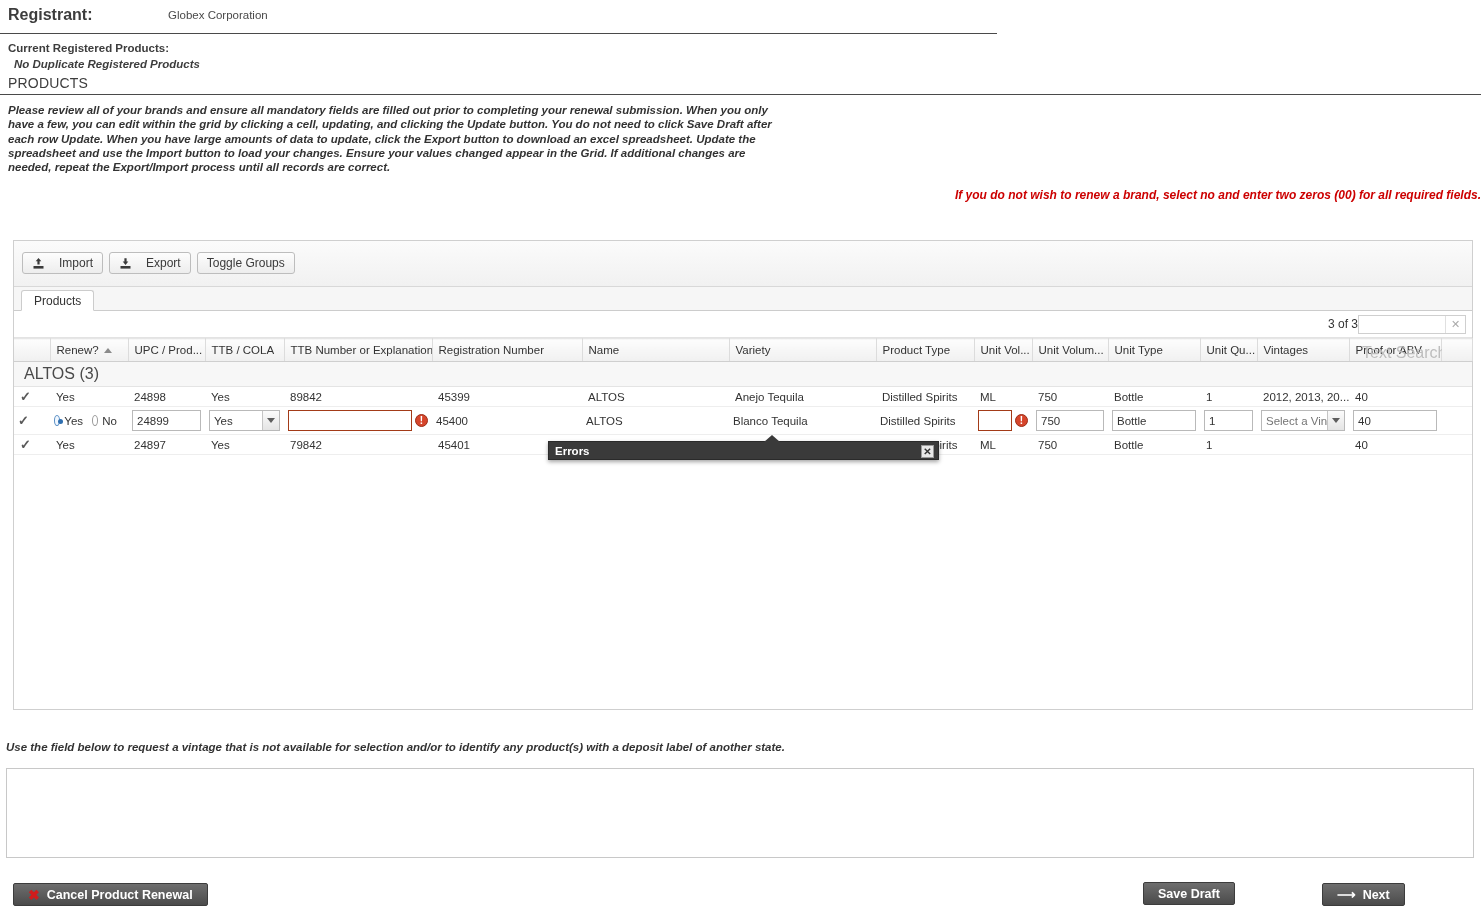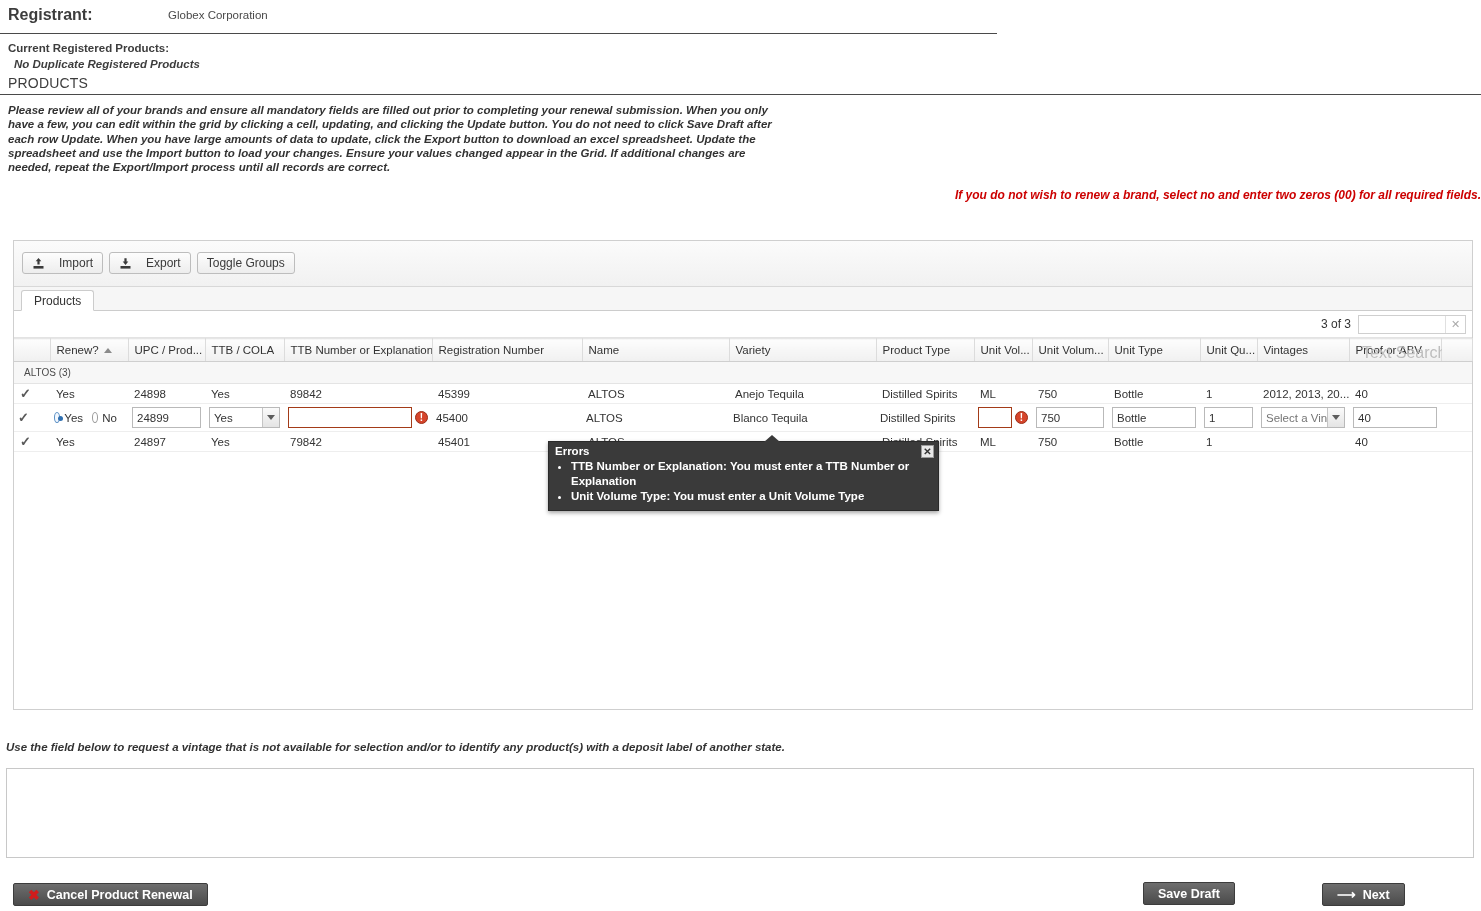--- a/index.html
+++ b/index.html
@@ -83,21 +83,21 @@
     height: 21px; padding: 3px 12px 0 12px;
     background: #ffffff;
     border: 1px solid #cccccc; border-bottom: 1px solid #ffffff;
     border-radius: 3px 3px 0 0;
     font-size: 12px; color: #333; cursor: pointer;
   }
 
   .gridtop {
     height: 27px; background: #ffffff;
     display: flex; justify-content: flex-end; align-items: center;
-    padding-right: 6px; gap: 7px;
+    padding-right: 6px; 
     border-bottom: 1px solid #e3e3e3;
   }
   .pagecount { font-size: 12px; color: #333; }
   .searchbox {
     position: relative; width: 108px; height: 19px;
     border: 1px solid #cfcfcf; background: #fff;
   }
   .searchbox input {
     width: 86px; height: 17px; border: 0; outline: 0;
     font-size: 16px; color: #333; padding: 0 3px;
@@ -126,21 +126,21 @@
   }
   table.grid td {
     border-bottom: 1px solid #eeeeee;
     font-size: 11.5px; color: #333;
     padding: 3px 6px; height: 20px;
     white-space: nowrap; overflow: hidden;
     vertical-align: middle;
   }
   tr.grouprow td {
     background: #f7f7f7; border-bottom: 1px solid #e4e4e4;
-    font-size: 10px; color: #4a4a4a; height: 22px; padding-left: 10px;
+    font-size: 16px; color: #4a4a4a; height: 22px; padding-left: 10px;
   }
   tr.editrow td { height: 28px; padding: 1px 4px; }
   .sort-caret {
     display: inline-block; margin-left: 5px;
     border-left: 4px solid transparent; border-right: 4px solid transparent;
     border-bottom: 5px solid #8a8a8a; vertical-align: middle;
   }
   .chk {
     display: inline-block; color: #5a5a5a; font-size: 13px;
     font-weight: bold; line-height: 1;
@@ -458,24 +458,20 @@
         </tr>
       </tbody>
     </table>
   </div>
 
   <div class="errtip">
     <div class="errtip-head">
       <span>Errors</span>
       <span class="errtip-close">✕</span>
     </div>
-    <ul>
-      <li>TTB Number or Explanation: You must enter a TTB Number or Explanation</li>
-      <li>Unit Volume Type: You must enter a Unit Volume Type</li>
-    </ul>
   </div>
 
   <div class="vintage-note">Use the field below to request a vintage that is not available for selection and/or to identify any product(s) with a deposit label of another state.</div>
   <textarea class="bignote" placeholder="" style=""></textarea>
 
   <button class="btn-dark" id="cancel-renewal">
     <span class="x-red">✖</span>
     <span>Cancel Product Renewal</span>
   </button>
 

